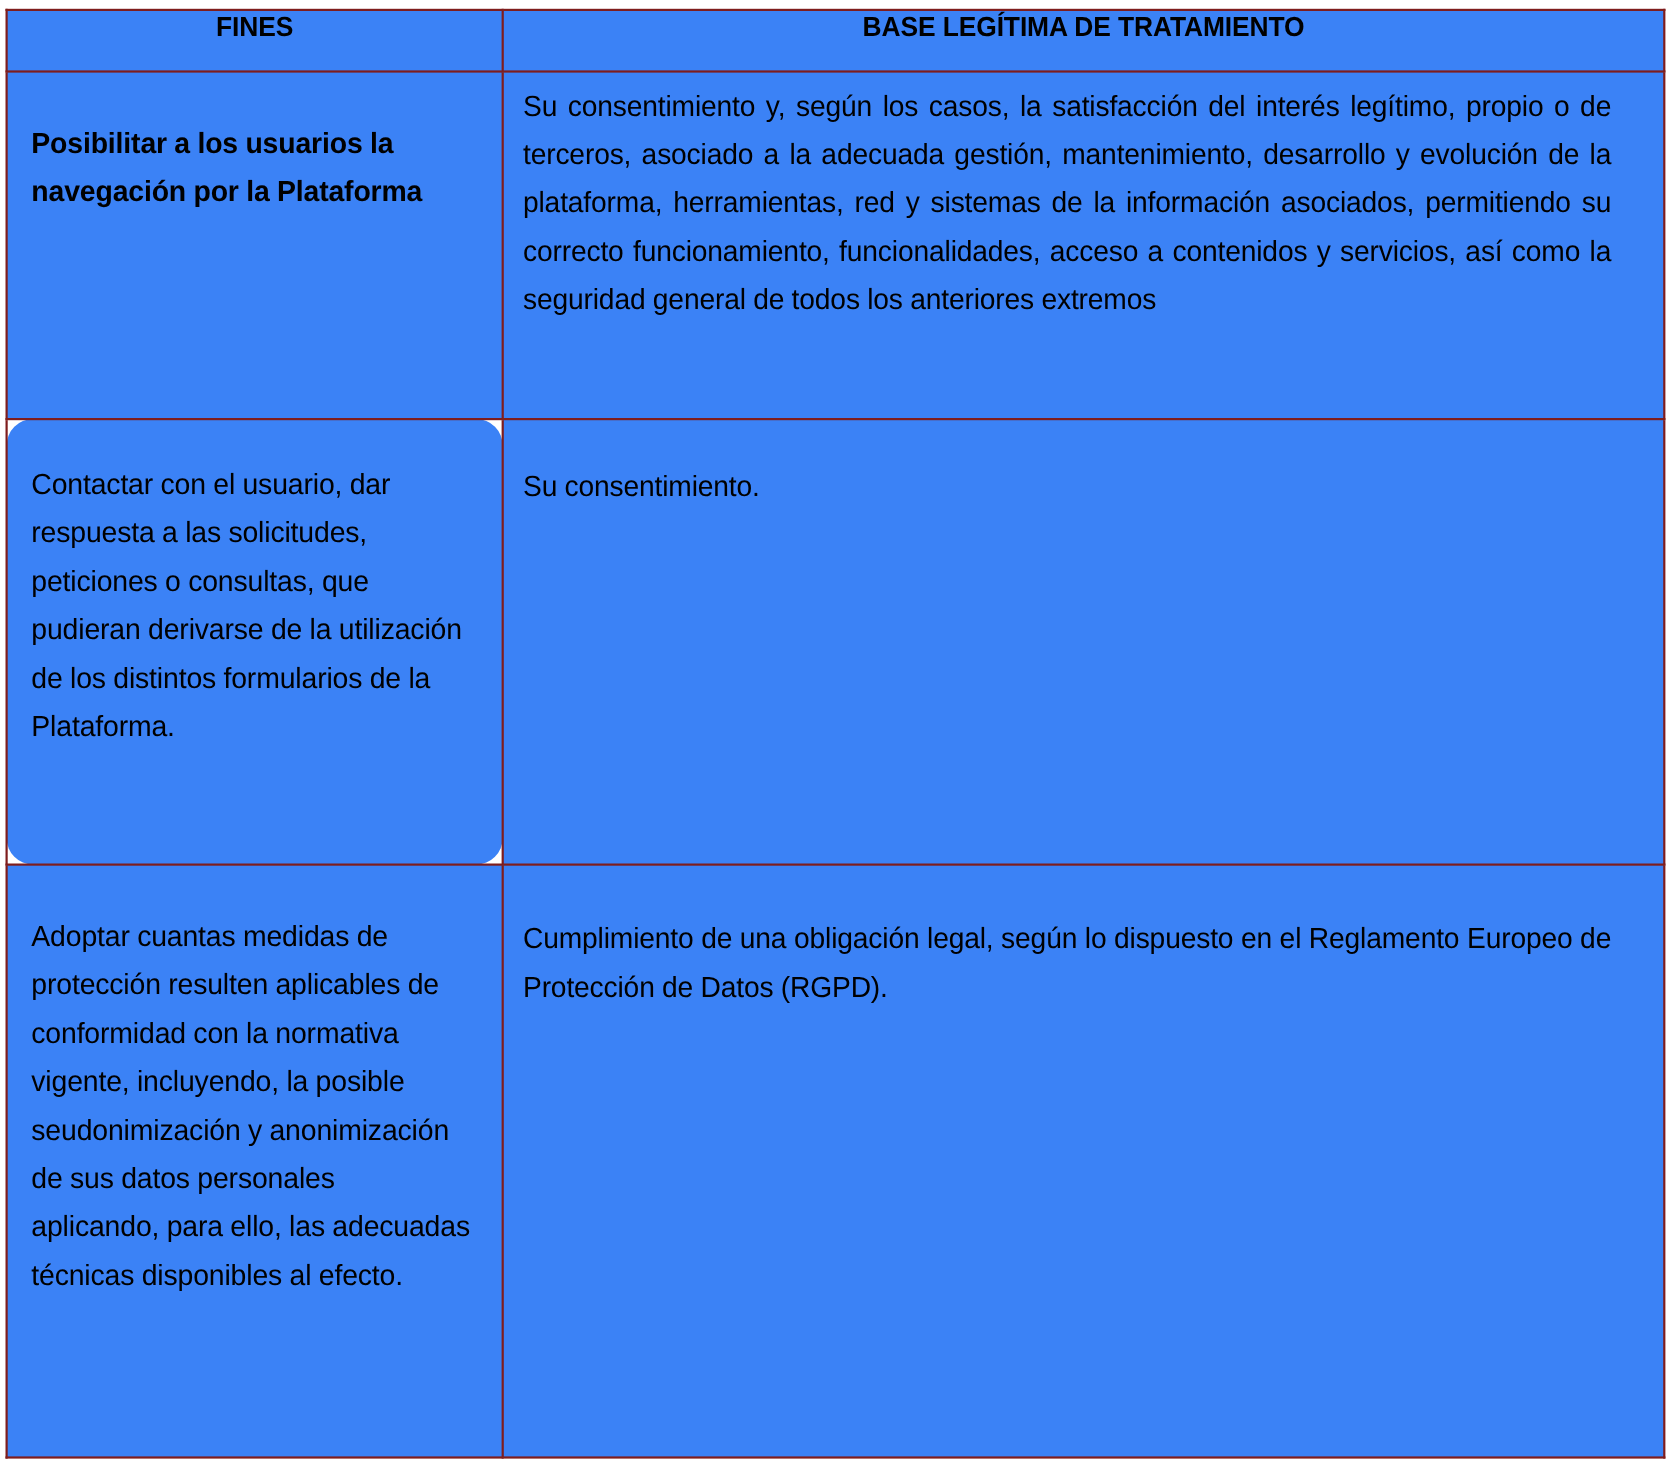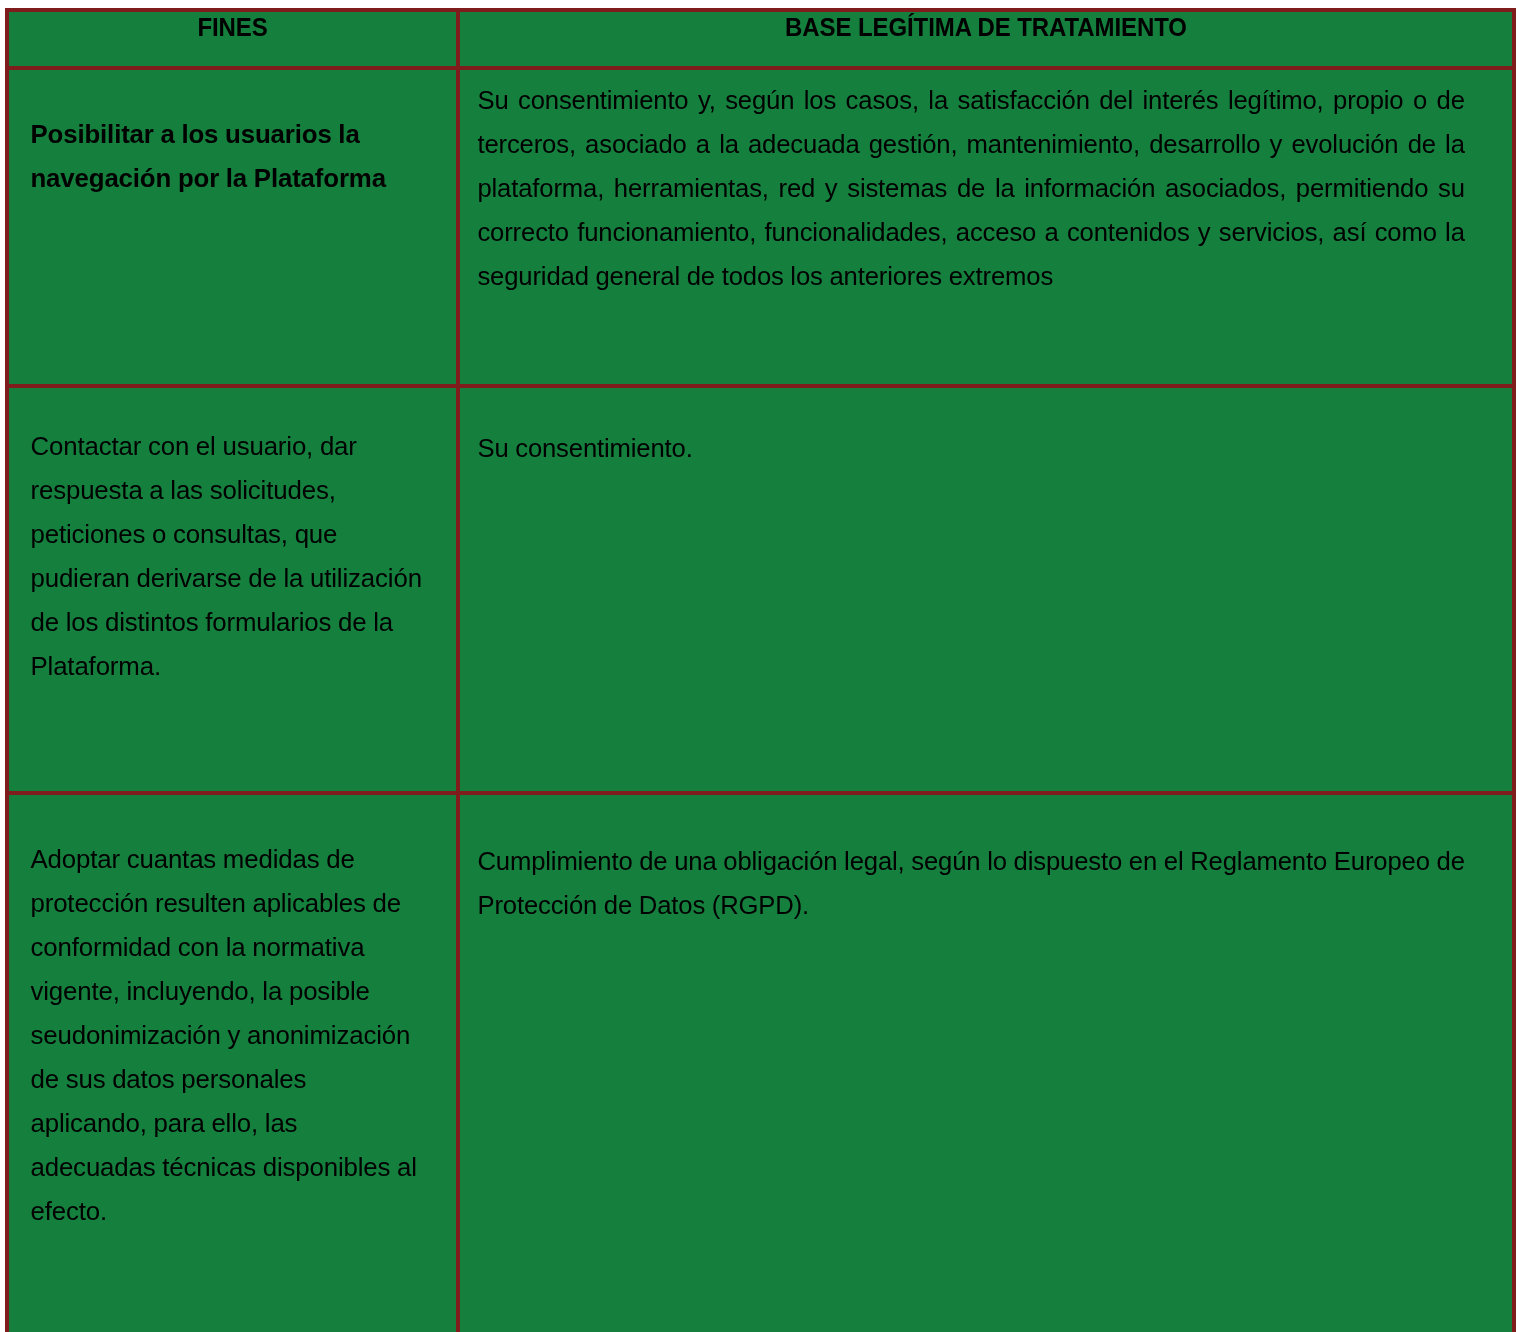--- a/index.html
+++ b/index.html
@@ -28,24 +28,24 @@
     left: 5px;
     top: 8px;
     width: 1507px;
     border-collapse: collapse;
     table-layout: fixed;
     background: #ffffff;
   }
 
   table.legal-table td,
   table.legal-table th {
-    border: 4px solid #7f1d1d;
+    border: 2px solid #7f1d1d;
     vertical-align: top;
     padding: 0;
-    background: #15803d;
+    background: #3b82f6;
   }
 
   col.col-fines   { width: 451px; }
   col.col-base    { width: 1056px; }
 
   
   .hdr-cell {
     height: 54px;
     text-align: center;
     vertical-align: middle;
@@ -82,21 +82,21 @@
     text-justify: inter-word;
     transform: scaleX(0.968);
     transform-origin: left top;
   }
 
   
   tr.row-1 .cell-fines  { height: 314px; font-weight: bold; }
   tr.row-1 .cell-fines  .cell-inner { padding-top: 42px; }
   tr.row-1 .cell-base   .cell-inner { padding-top: 8px; }
 
-  tr.row-2 .cell-fines  { height: 403px; }
+  tr.row-2 .cell-fines  { height: 403px; border-radius: 24px; }
   tr.row-2 .cell-fines  .cell-inner { padding-top: 36px; }
   tr.row-2 .cell-base   .cell-inner { padding-top: 38px; text-align: left; }
 
   tr.row-3 .cell-fines  { height: 537px; }
   tr.row-3 .cell-fines  .cell-inner { padding-top: 42px; }
   tr.row-3 .cell-base   .cell-inner { padding-top: 44px; }
 
   .para { margin: 0; }
 </style>
 </head>

